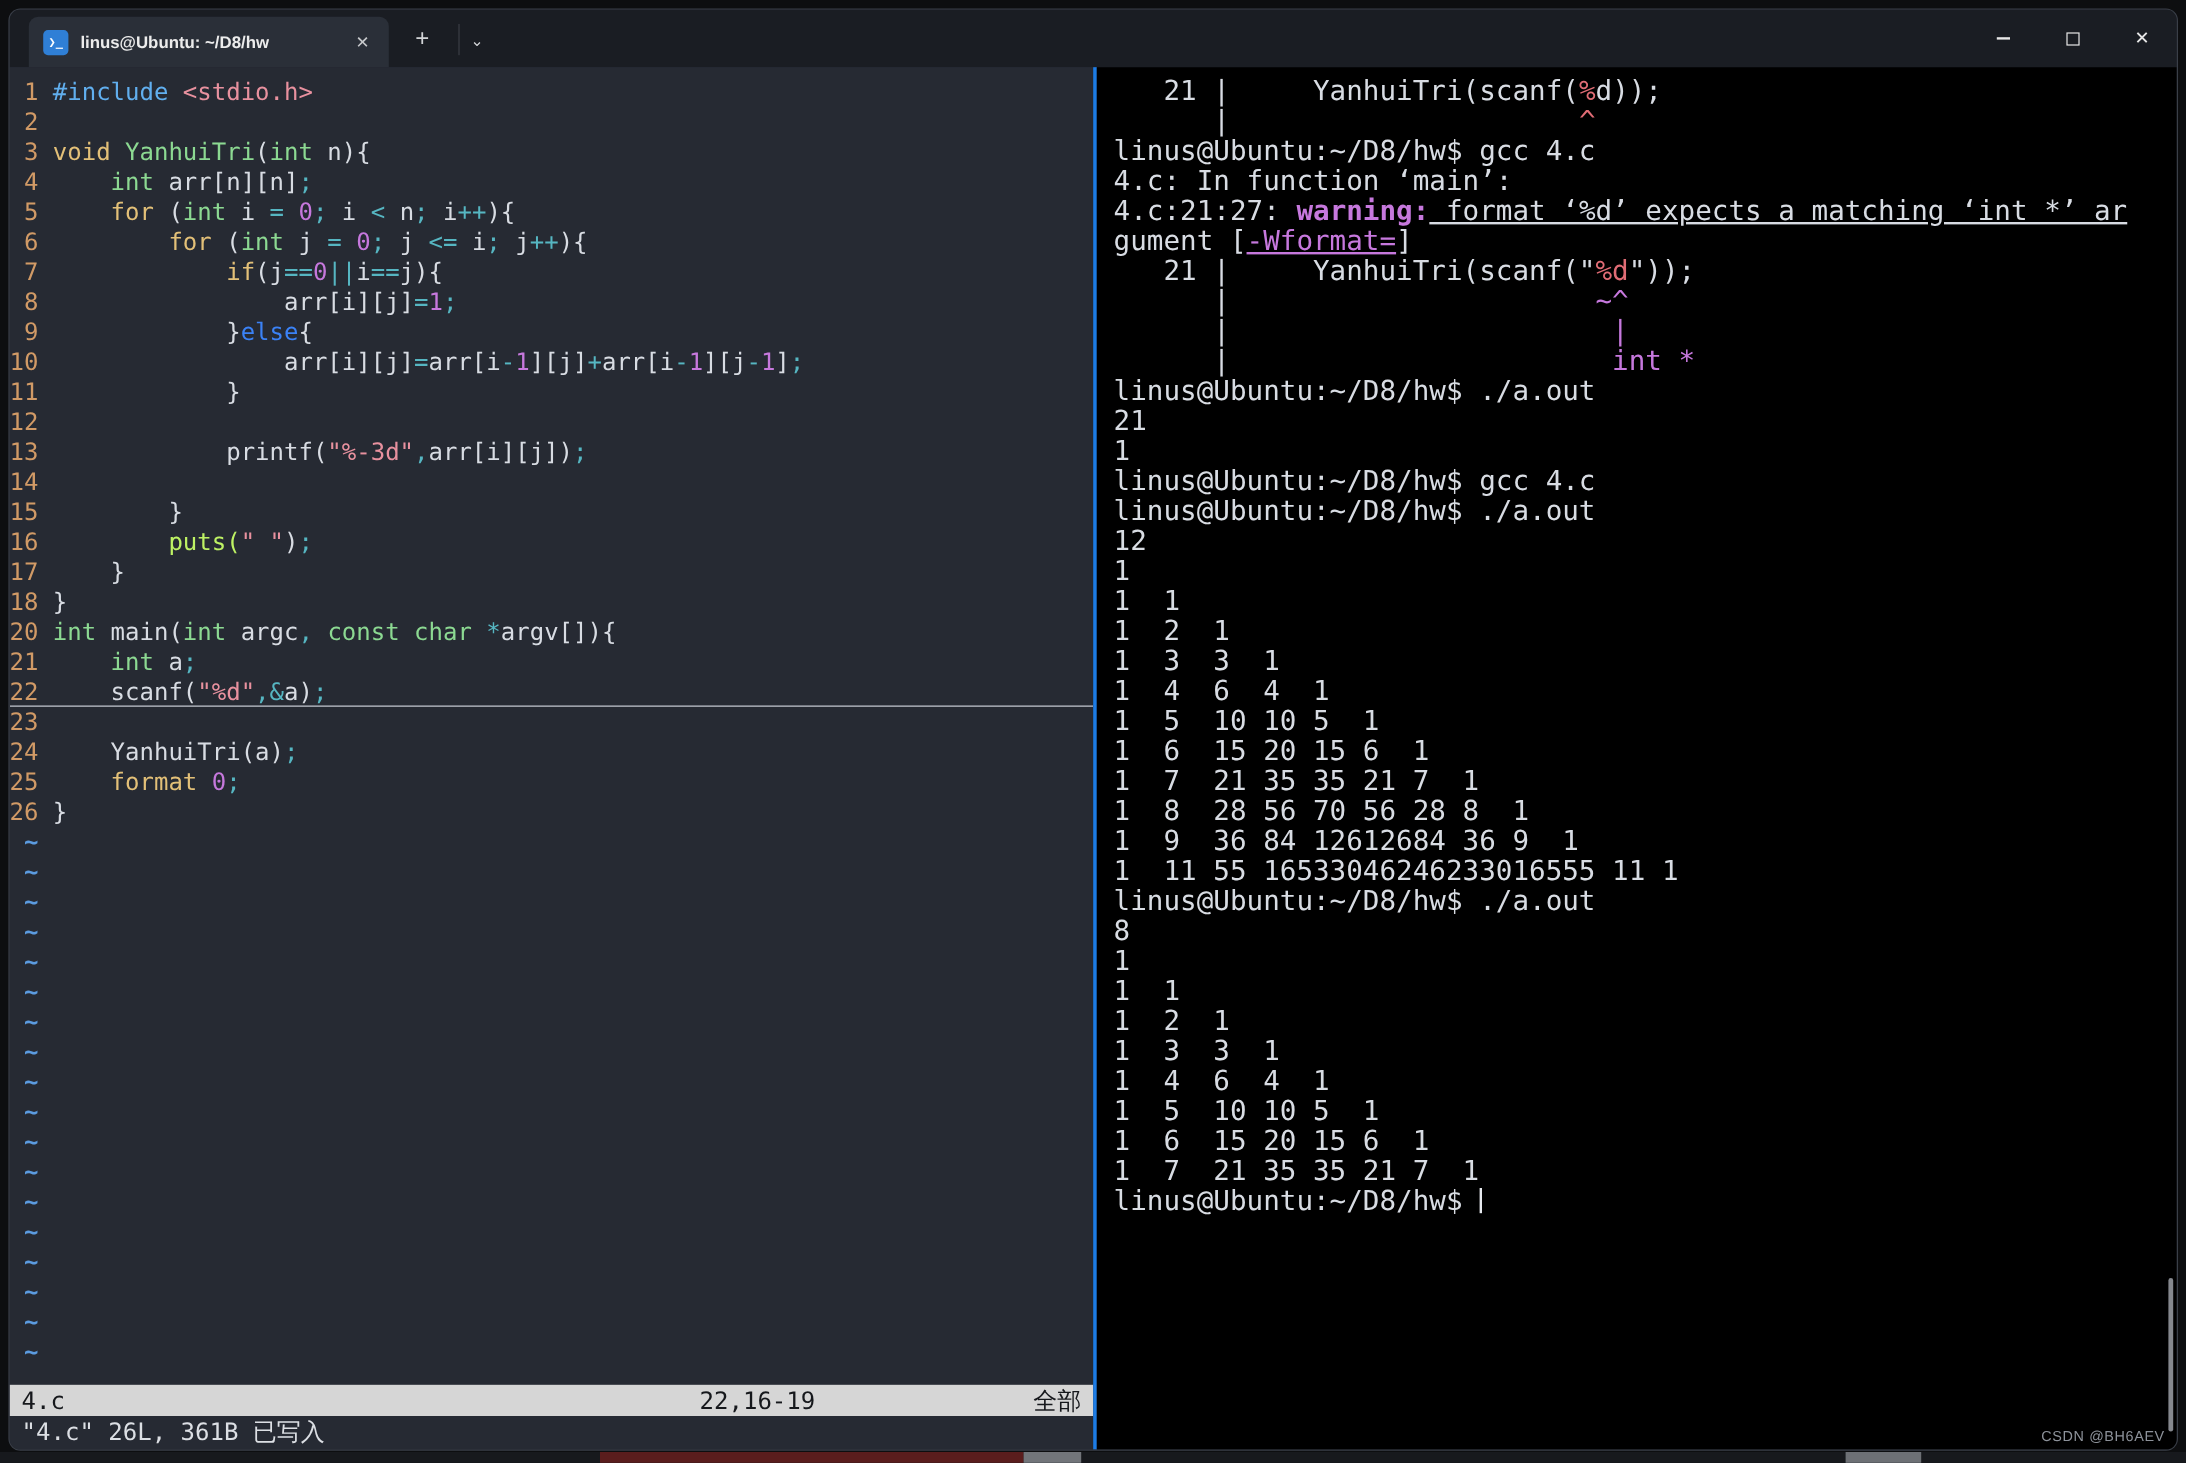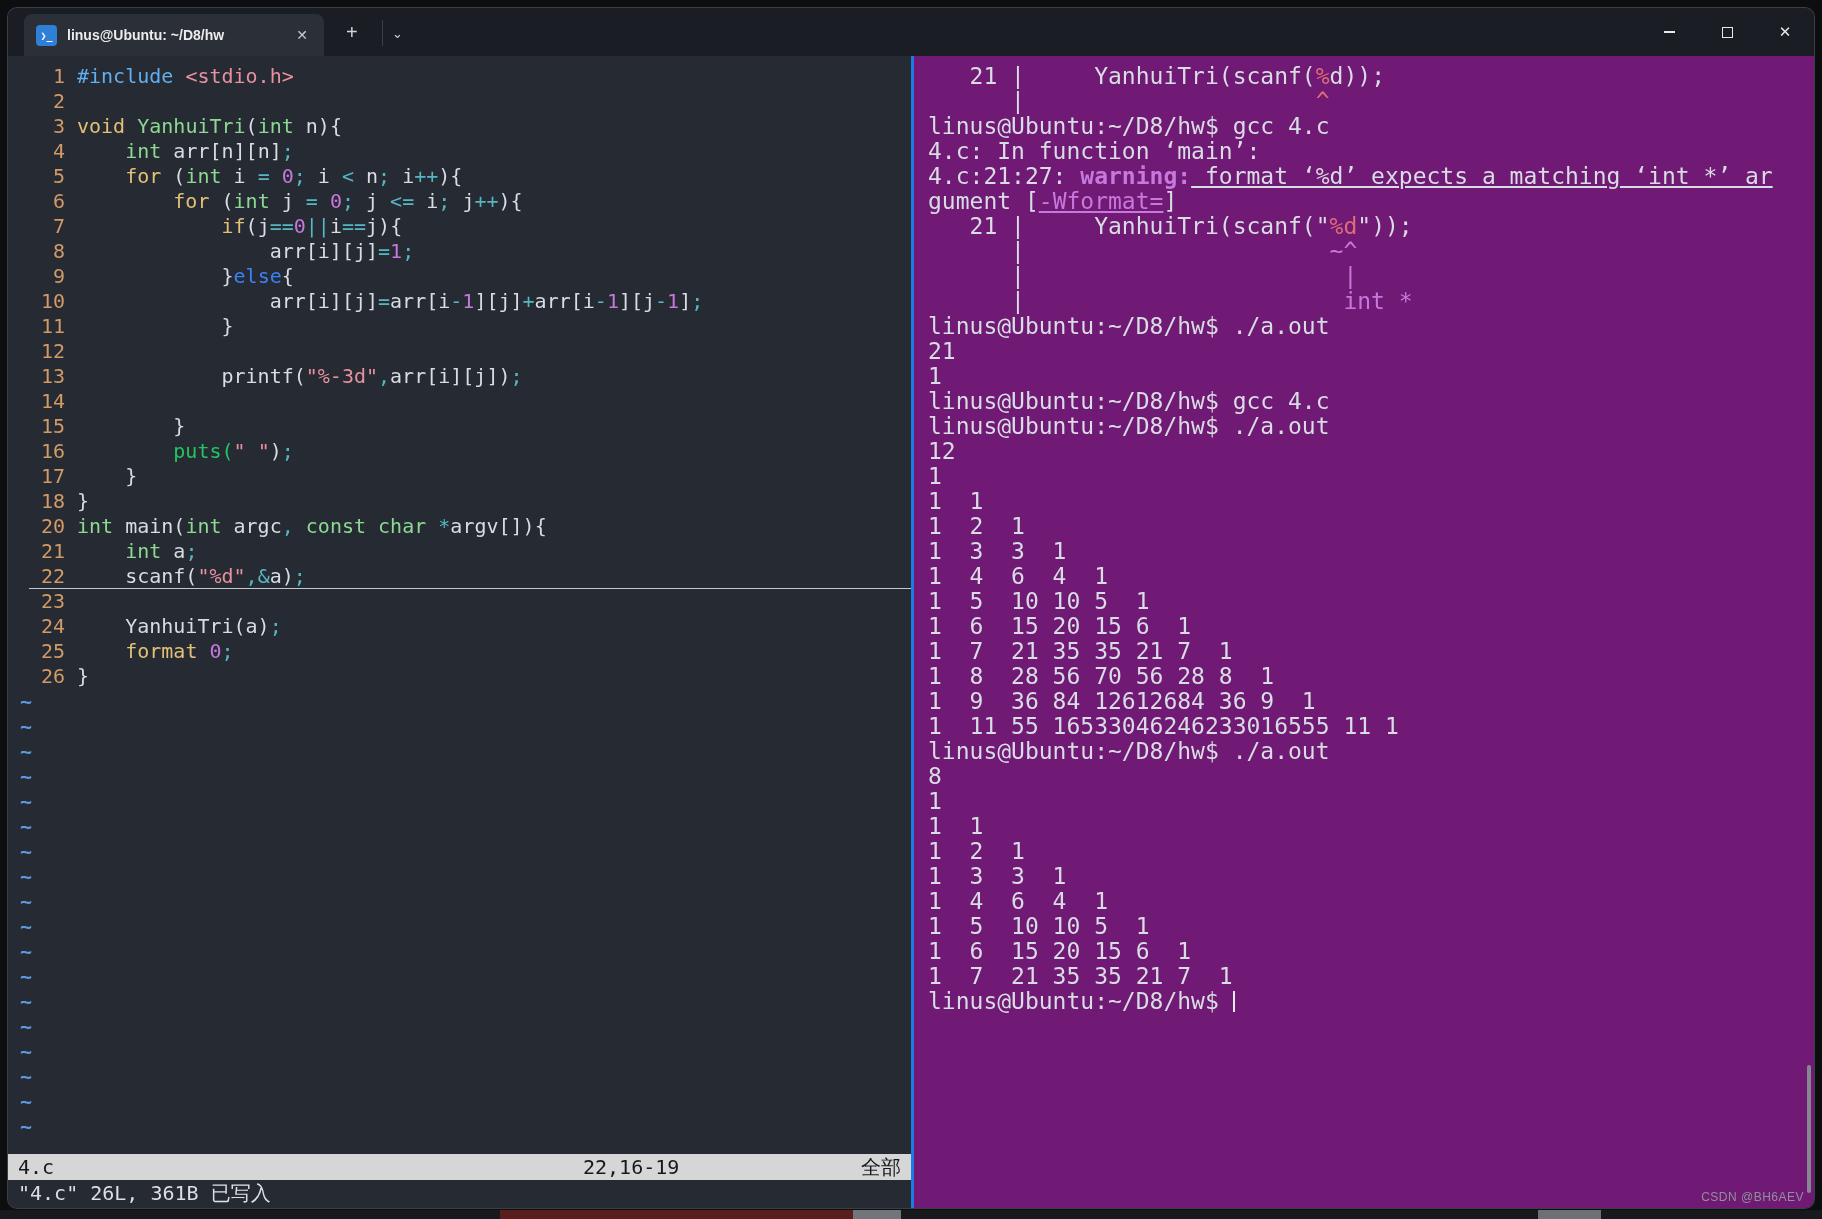--- a/index.html
+++ b/index.html
@@ -32,27 +32,27 @@
   .win-controls{position:absolute;right:0;top:0;height:48px;display:flex;}
   .win-btn{width:58px;height:48px;display:flex;align-items:center;justify-content:center;cursor:pointer;}
   .glyph-min{width:11px;height:1.5px;background:#e8e8e8;}
   .glyph-max{width:11px;height:11px;border:1.5px solid #e8e8e8;}
   .glyph-close{color:#e8e8e8;font-size:15px;}
 
   
   #vim-pane{position:absolute;left:0;top:48px;width:903px;bottom:0;background:#262a33;
     display:flex;flex-direction:column;}
   #pane-divider{position:absolute;left:903px;top:48px;width:3px;bottom:0;background:#1c7ce5;}
-  #term-pane{position:absolute;left:906px;top:48px;right:0;bottom:0;background:#701a75;}
+  #term-pane{position:absolute;left:906px;top:48px;right:0;bottom:0;background:#000000;}
 
   
   .mono-l{font-family:"DejaVu Sans Mono","Liberation Mono",monospace;font-size:20px;line-height:25px;}
   .mono-r{font-family:"DejaVu Sans Mono","Liberation Mono",monospace;font-size:23px;line-height:25px;}
   #vim-rows{padding:8px 0 0 0;}
-  .vrow{height:25px;white-space:pre;padding-left:12px;margin-left:21px;}
+  .vrow{height:25px;white-space:pre;}
   .vrow.ul{box-shadow:inset 0 -1px 0 #c3c8d1;}
   .ln{display:inline-block;width:36px;text-align:right;color:#d19a66;}
   .ln:after{content:" ";}
   #tilde-zone{flex:1;overflow:hidden;}
   .trow-tilde{height:25px;padding-left:12px;color:#5b9be0;font-weight:bold;}
   #statusline{height:26px;background:#d6d6d6;color:#16181c;position:relative;flex:none;}
   #statusline .sl-file{position:absolute;left:10px;top:0;line-height:26px;}
   #statusline .sl-pos{position:absolute;left:575px;top:0;line-height:26px;}
   #statusline .sl-all{position:absolute;right:10px;top:0;line-height:26px;}
   #msgline{height:28px;color:#dcdfe4;padding-left:10px;line-height:26px;flex:none;white-space:pre;}
@@ -111,21 +111,21 @@
           <div class="vrow"><span class="ln">6</span><span style="color: rgb(216, 220, 227);">        </span><span style="color: rgb(227, 192, 120);">for</span><span style="color: rgb(216, 220, 227);"> (</span><span style="color: rgb(140, 217, 146);">int</span><span style="color: rgb(216, 220, 227);"> j </span><span style="color: rgb(86, 182, 194);">=</span><span style="color: rgb(216, 220, 227);"> </span><span style="color: rgb(198, 120, 221);">0</span><span style="color: rgb(86, 182, 194);">;</span><span style="color: rgb(216, 220, 227);"> j </span><span style="color: rgb(86, 182, 194);">&lt;=</span><span style="color: rgb(216, 220, 227);"> i</span><span style="color: rgb(86, 182, 194);">;</span><span style="color: rgb(216, 220, 227);"> j</span><span style="color: rgb(86, 182, 194);">++</span><span style="color: rgb(216, 220, 227);">){</span></div>
           <div class="vrow"><span class="ln">7</span><span style="color: rgb(216, 220, 227);">            </span><span style="color: rgb(227, 192, 120);">if</span><span style="color: rgb(216, 220, 227);">(j</span><span style="color: rgb(86, 182, 194);">==</span><span style="color: rgb(198, 120, 221);">0</span><span style="color: rgb(86, 182, 194);">||</span><span style="color: rgb(216, 220, 227);">i</span><span style="color: rgb(86, 182, 194);">==</span><span style="color: rgb(216, 220, 227);">j){</span></div>
           <div class="vrow"><span class="ln">8</span><span style="color: rgb(216, 220, 227);">                arr[i][j]</span><span style="color: rgb(86, 182, 194);">=</span><span style="color: rgb(198, 120, 221);">1</span><span style="color: rgb(86, 182, 194);">;</span></div>
           <div class="vrow"><span class="ln">9</span><span style="color: rgb(216, 220, 227);">            }</span><span style="color: #3b82f6; text-align: right;">else</span><span style="color: rgb(216, 220, 227);">{</span></div>
           <div class="vrow"><span class="ln">10</span><span style="color: rgb(216, 220, 227);">                arr[i][j]</span><span style="color: rgb(86, 182, 194);">=</span><span style="color: rgb(216, 220, 227);">arr[i</span><span style="color: rgb(86, 182, 194);">-</span><span style="color: rgb(198, 120, 221);">1</span><span style="color: rgb(216, 220, 227);">][j]</span><span style="color: rgb(86, 182, 194);">+</span><span style="color: rgb(216, 220, 227);">arr[i</span><span style="color: rgb(86, 182, 194);">-</span><span style="color: rgb(198, 120, 221);">1</span><span style="color: rgb(216, 220, 227);">][j</span><span style="color: rgb(86, 182, 194);">-</span><span style="color: rgb(198, 120, 221);">1</span><span style="color: rgb(216, 220, 227);">]</span><span style="color: rgb(86, 182, 194);">;</span></div>
           <div class="vrow"><span class="ln">11</span><span style="color: rgb(216, 220, 227);">            }</span></div>
           <div class="vrow"><span class="ln">12</span></div>
           <div class="vrow"><span class="ln">13</span><span style="color: rgb(216, 220, 227);">            printf(</span><span style="color: rgb(232, 145, 159);">"%-3d"</span><span style="color: rgb(86, 182, 194);">,</span><span style="color: rgb(216, 220, 227);">arr[i][j])</span><span style="color: rgb(86, 182, 194);">;</span></div>
           <div class="vrow"><span class="ln">14</span></div>
           <div class="vrow"><span class="ln">15</span><span style="color: rgb(216, 220, 227);">        }</span></div>
-          <div class="vrow"><span class="ln">16</span><span style="color: #22c55e;">        puts(</span><span style="color: rgb(232, 145, 159);">" "</span><span style="color: rgb(216, 220, 227);">)</span><span style="color: rgb(86, 182, 194);">;</span></div>
+          <div class="vrow"><span class="ln">16</span><span style="color: #bef264;">        puts(</span><span style="color: rgb(232, 145, 159);">" "</span><span style="color: rgb(216, 220, 227);">)</span><span style="color: rgb(86, 182, 194);">;</span></div>
           <div class="vrow"><span class="ln">17</span><span style="color: rgb(216, 220, 227);">    }</span></div>
           <div class="vrow"><span class="ln">18</span><span style="color: rgb(216, 220, 227);">}</span></div>
           <div class="vrow"><span class="ln">20</span><span style="color: rgb(140, 217, 146);">int</span><span style="color: rgb(216, 220, 227);"> main(</span><span style="color: rgb(140, 217, 146);">int</span><span style="color: rgb(216, 220, 227);"> argc</span><span style="color: rgb(86, 182, 194);">,</span><span style="color: rgb(216, 220, 227);"> </span><span style="color: rgb(140, 217, 146);">const</span><span style="color: rgb(216, 220, 227);"> </span><span style="color: rgb(140, 217, 146);">char</span><span style="color: rgb(216, 220, 227);"> </span><span style="color: rgb(86, 182, 194);">*</span><span style="color: rgb(216, 220, 227);">argv[]){</span></div>
           <div class="vrow"><span class="ln">21</span><span style="color: rgb(216, 220, 227);">    </span><span style="color: rgb(140, 217, 146);">int</span><span style="color: rgb(216, 220, 227);"> a</span><span style="color: rgb(86, 182, 194);">;</span></div>
           <div class="vrow ul"><span class="ln">22</span><span style="color: rgb(216, 220, 227);">    scanf(</span><span style="color: rgb(232, 145, 159);">"%d"</span><span style="color: rgb(86, 182, 194);">,</span><span style="color: rgb(86, 182, 194);">&amp;</span><span style="color: rgb(216, 220, 227);">a)</span><span style="color: rgb(86, 182, 194);">;</span></div>
           <div class="vrow"><span class="ln">23</span></div>
           <div class="vrow"><span class="ln">24</span><span style="color: rgb(216, 220, 227);">    YanhuiTri(a)</span><span style="color: rgb(86, 182, 194);">;</span></div>
           <div class="vrow"><span class="ln">25</span><span style="color: rgb(216, 220, 227);">    </span><span style="color: rgb(227, 192, 120);">format</span><span style="color: rgb(216, 220, 227);"> </span><span style="color: rgb(198, 120, 221);">0</span><span style="color: rgb(86, 182, 194);">;</span></div>
           <div class="vrow"><span class="ln">26</span><span style="color: rgb(216, 220, 227);">}</span></div>
         </div>

